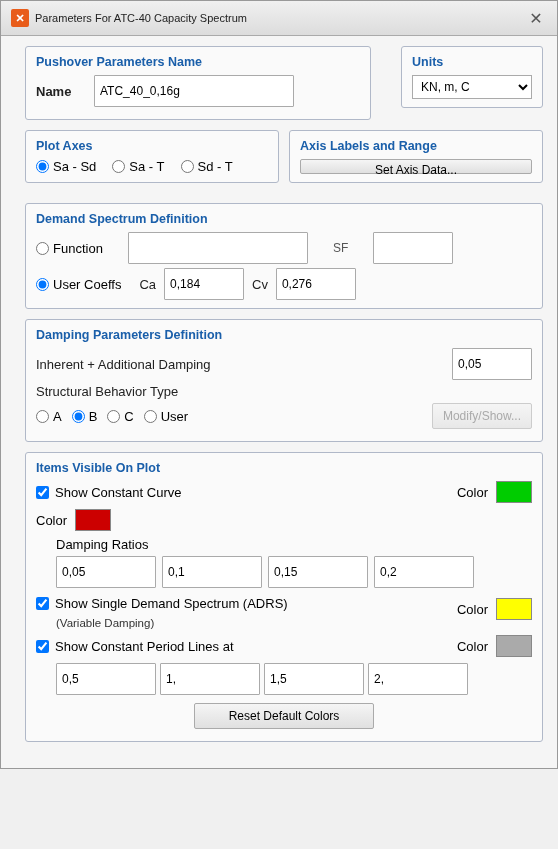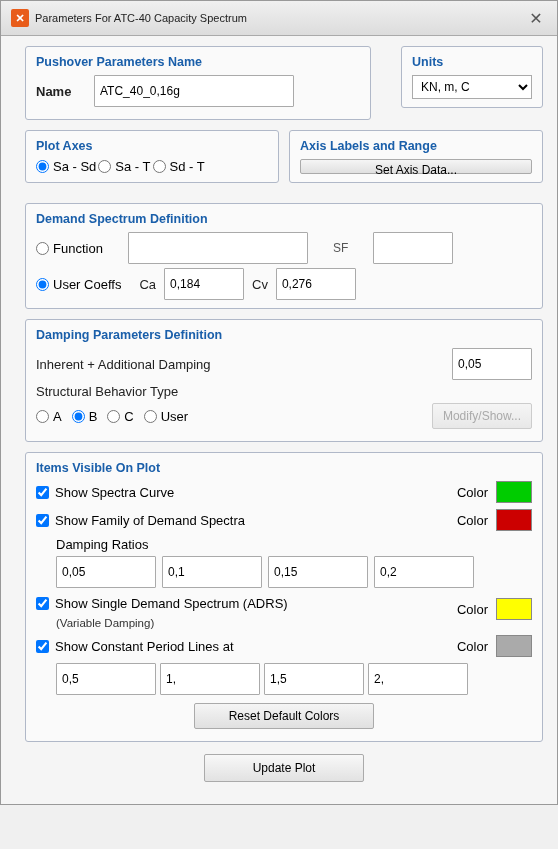--- a/index.html
+++ b/index.html
@@ -101,21 +101,21 @@
       height: 24px;
       border: 1px solid #aaa;
       background: white;
       padding: 2px 4px;
       font-size: 12px;
       width: 120px;
     }
     .radio-group {
       display: flex;
       align-items: center;
-      gap: 2px;
+      gap: 16px;
     }
     .radio-item {
       display: flex;
       align-items: center;
       gap: 4px;
       cursor: pointer;
     }
     .radio-item input[type="radio"] { cursor: pointer; }
     .btn {
       background: linear-gradient(to bottom, #f5f5f5, #e0e0e0);
@@ -386,36 +386,30 @@
       </div>
     </div>
 
     <div class="items-section">
       <div class="section-header">Items Visible On Plot</div>
 
       <div class="items-row">
         <div class="items-row-left">
           <label class="checkbox-item">
             <input type="checkbox" checked="" style="">
-            <span>Show Spectra Curve</span>
+            <span>Show Constant Curve</span>
           </label>
         </div>
         <div class="color-right">
           <span>Color</span>
           <div class="color-box color-green"></div>
         </div>
       </div>
 
       <div class="items-row">
-        <div class="items-row-left">
-          <label class="checkbox-item">
-            <input type="checkbox" checked="" style="">
-            <span>Show Family of Demand Spectra</span>
-          </label>
-        </div>
         <div class="color-right">
           <span>Color</span>
           <div class="color-box color-red"></div>
         </div>
       </div>
 
       <div style="margin-bottom:8px;">
         <div style="margin-left:20px; margin-bottom:4px;">
           <span>Damping Ratios</span>
         </div>
@@ -459,16 +453,15 @@
         <input type="text" class="period-input" value="1,5" style="">
         <input type="text" class="period-input" value="2," style="">
       </div>
 
       <div class="centered-btn-row">
         <button class="btn reset-btn">Reset Default Colors</button>
       </div>
     </div>
 
     <div style="display:flex; flex-direction:column; align-items:center; margin-top:12px; gap:8px;">
-      <button class="btn update-btn" style="width:160px; height:28px;">Update Plot</button>
     </div>
   </div>
 </div>
 
 </body></html>

